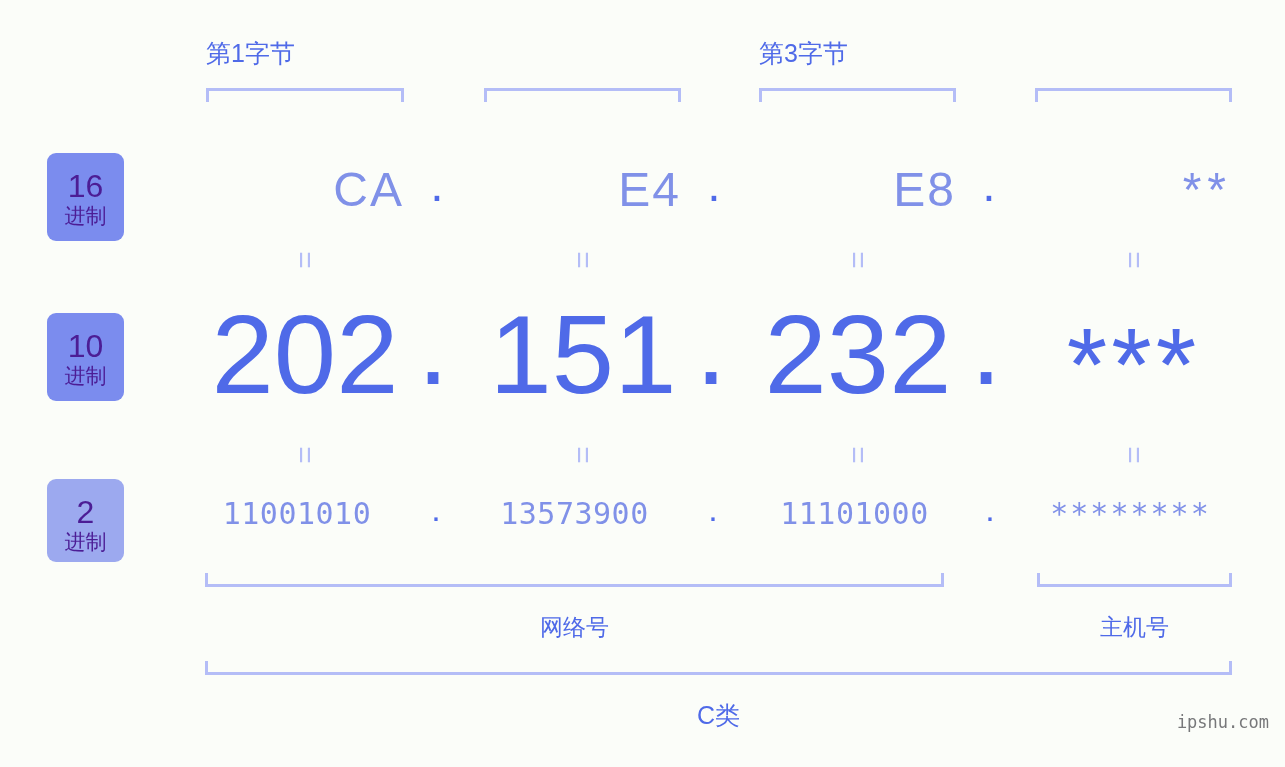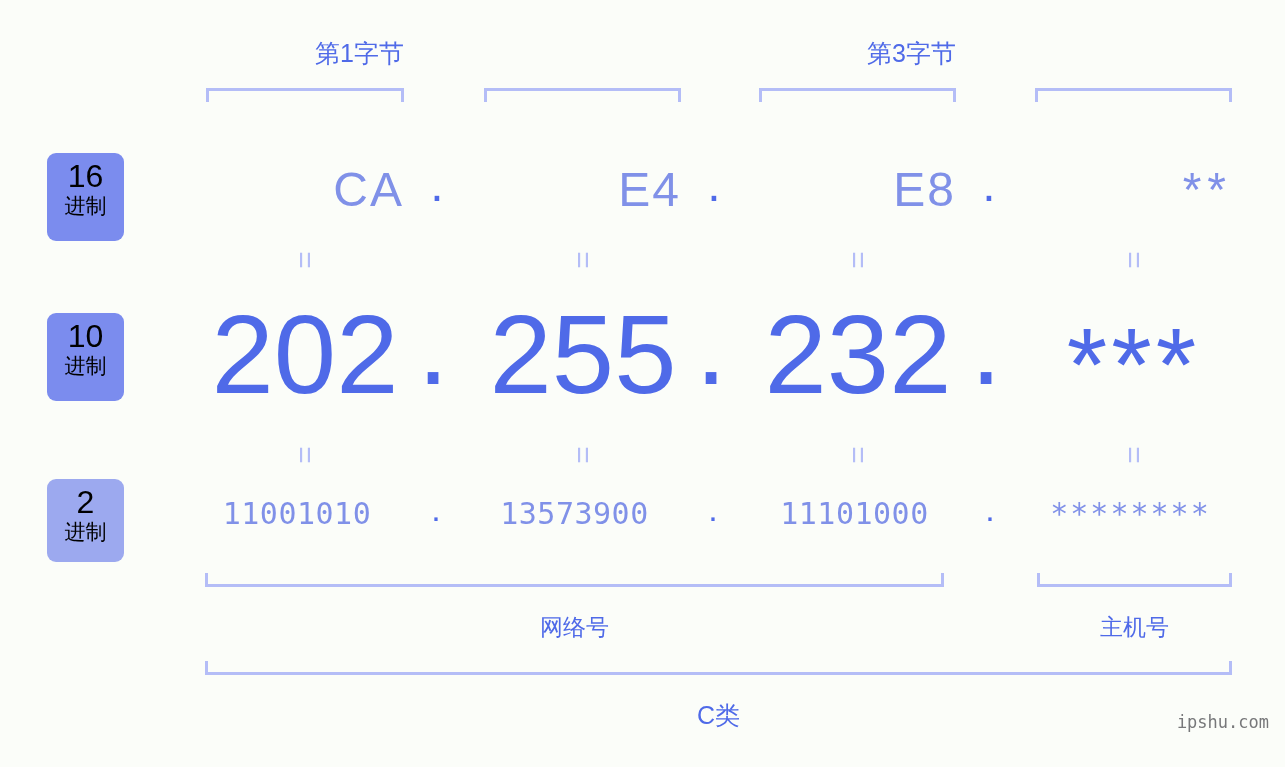--- a/index.html
+++ b/index.html
@@ -19,21 +19,21 @@
     width: 1285px;
     height: 767px;
   }
 
   
   .byte-label {
     position: absolute;
     top: 36px;
     height: 34px;
     line-height: 34px;
-    text-align: right;
+    text-align: left;
     font-size: 25px;
     color: #4f6ae8;
     letter-spacing: 0px;
     white-space: nowrap;
   }
 
   
   
   .bracket-down {
     position: absolute;
@@ -52,24 +52,24 @@
     height: 14px;
     box-sizing: border-box;
   }
 
   
   .badge {
     position: absolute;
     left: 47px;
     width: 77px;
     border-radius: 9px;
-    color: #000000;
+    color: #4c1d95;
     text-align: center;
     box-sizing: border-box;
-    padding-top: 5px;
+    padding-top: 15px;
   }
   .badge .badge-num {
     display: block;
     font-size: 32px;
     line-height: 36px;
     font-weight: 400;
   }
   .badge .badge-unit {
     display: block;
     font-size: 21px;
@@ -247,21 +247,21 @@
 
   <div class="eq-mark" style="left:292px;top:245px;">=</div>
   <div class="eq-mark" style="left:570px;top:245px;">=</div>
   <div class="eq-mark" style="left:845px;top:245px;">=</div>
   <div class="eq-mark" style="left:1121px;top:245px;">=</div>
 
   <div class="row dec-row">
     <div class="dec-cell" style="left:200px;width:210px;">202</div>
     <div class="dec-dot" style="left:410px;">.</div>
 
-    <div class="dec-cell" style="left:478px;width:210px;">255</div>
+    <div class="dec-cell" style="left:478px;width:210px;">151</div>
     <div class="dec-dot" style="left:688px;">.</div>
 
     <div class="dec-cell" style="left:753px;width:210px;">232</div>
     <div class="dec-dot" style="left:963px;">.</div>
 
     <div class="dec-cell masked" style="left:1026px;width:215px;">***</div>
   </div>
 
   <div class="eq-mark" style="left:292px;top:440px;">=</div>
   <div class="eq-mark" style="left:570px;top:440px;">=</div>

